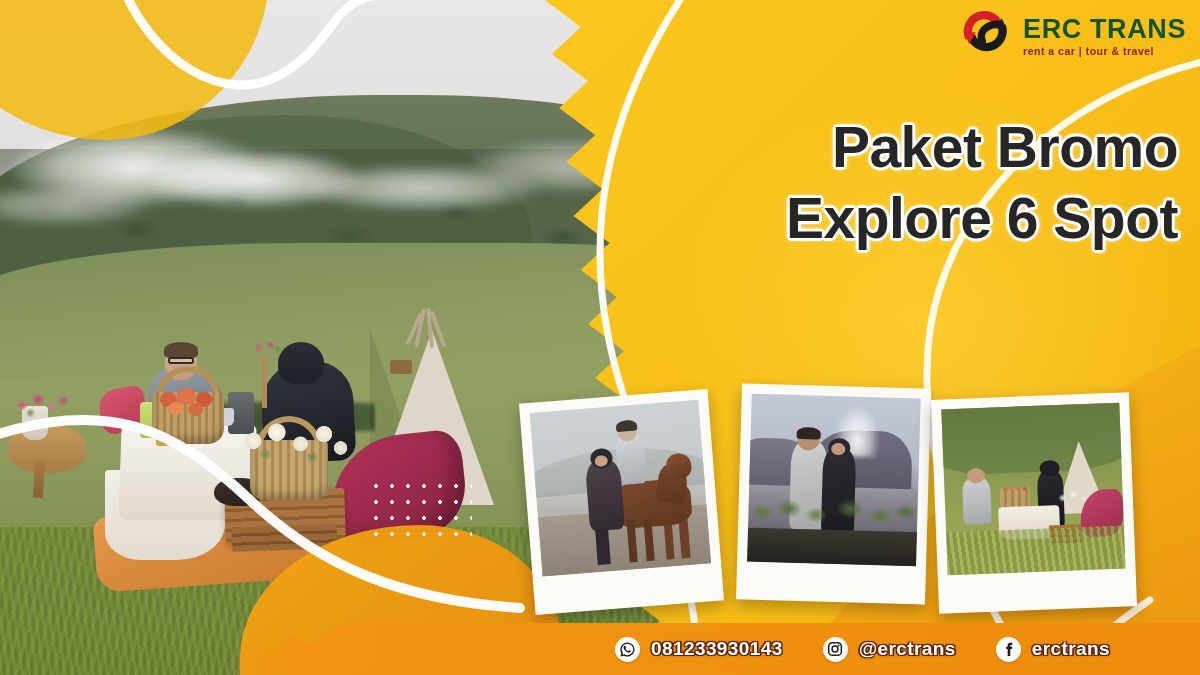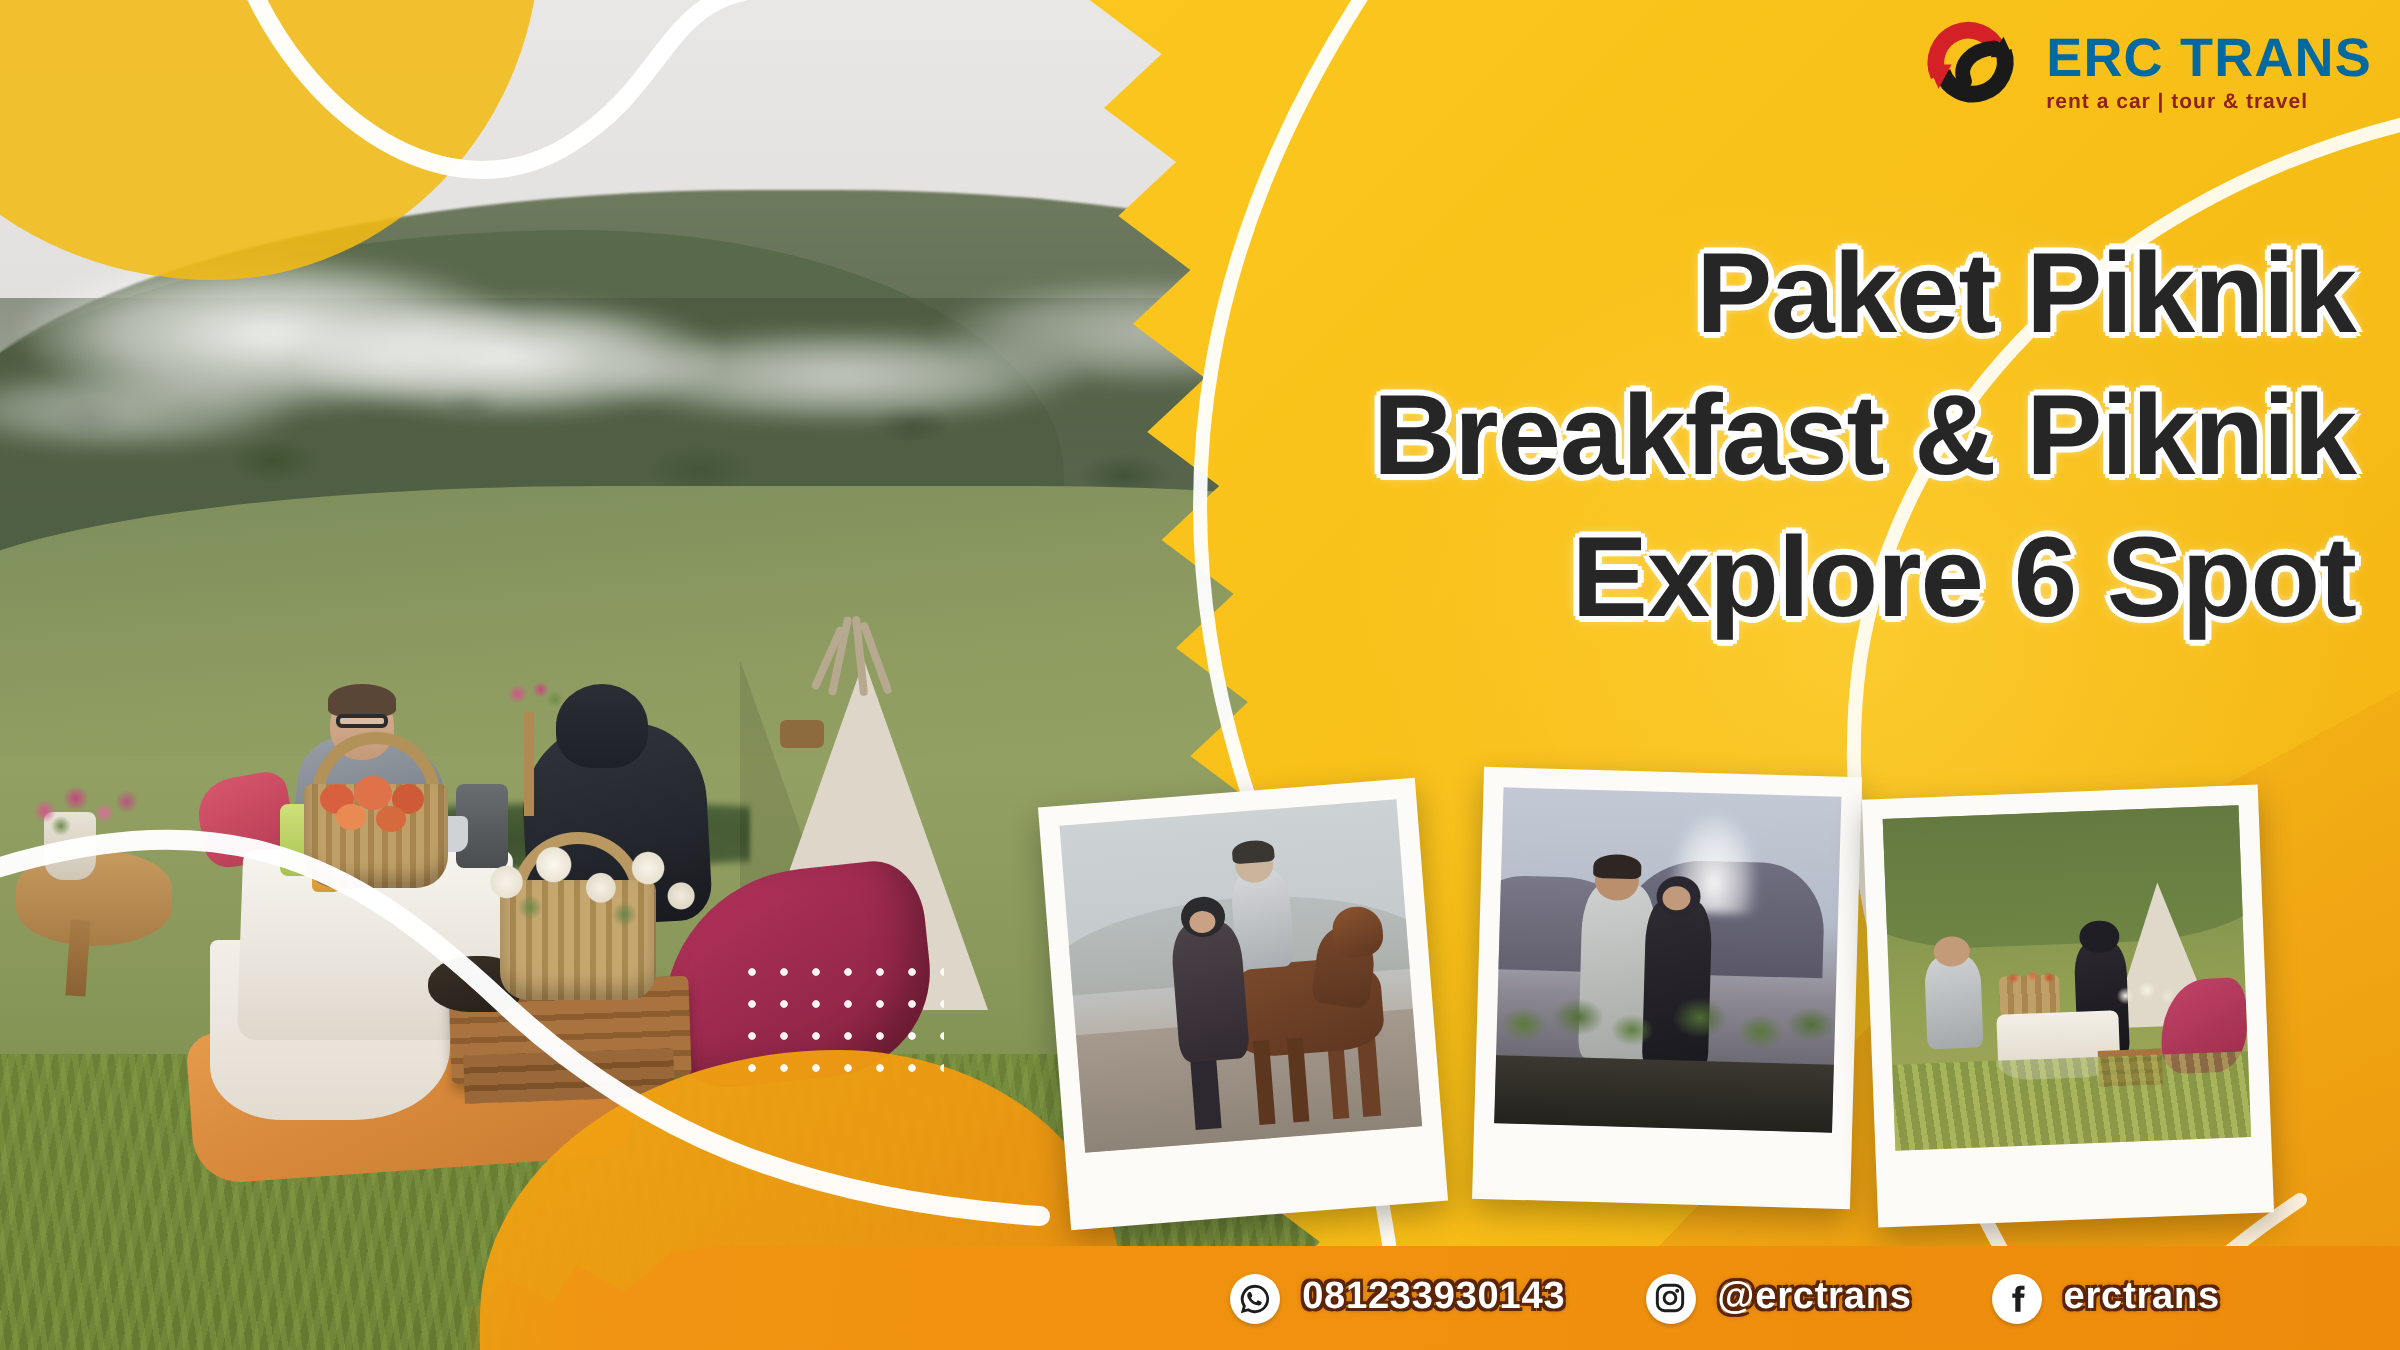--- a/index.html
+++ b/index.html
@@ -326,21 +326,21 @@
 
   
   .logo{
     position:absolute; right:14px; top:10px;
     display:flex; align-items:center; gap:9px;
   }
   .logo-mark{ width:56px; height:52px; flex:0 0 auto; }
   .logo-text{ display:flex; flex-direction:column; line-height:1; }
   .logo-name{
     font-size:27px; font-weight:bold; letter-spacing:.6px;
-    color:#0369a1;
+    color:#14532d;
   }
   .logo-tag{
     font-size:10.5px; font-weight:bold; letter-spacing:.5px;
     color:#8e2218; margin-top:3px;
   }
 
   
   .headline{
     position:absolute; right:22px; top:118px;
     width:680px; text-align:right;
@@ -633,22 +633,21 @@
 
       <path d="M 42 15 C 30 16, 22 24, 26 33" stroke="#1A1A1A" stroke-width="8" fill="none" stroke-linecap="round"></path>
     </svg>
     <div class="logo-text">
       <span class="logo-name">ERC TRANS</span>
       <span class="logo-tag">rent a car  |  tour &amp; travel</span>
     </div>
   </div>
 
   <div class="headline">
-    <span class="line">Paket Piknik</span>
-    <span class="line">Breakfast &amp; Piknik</span>
+    <span class="line">Paket Bromo</span>
     <span class="line">Explore 6 Spot</span>
   </div>
 
   <div class="polaroid pol1">
     <div class="pic pic-horse">
       <div class="hz-hill"></div>
         <div class="hz-ground"></div>
       <div class="hleg hl3"></div>
         <div class="hleg hl4"></div>
       <div class="hbody"></div>

